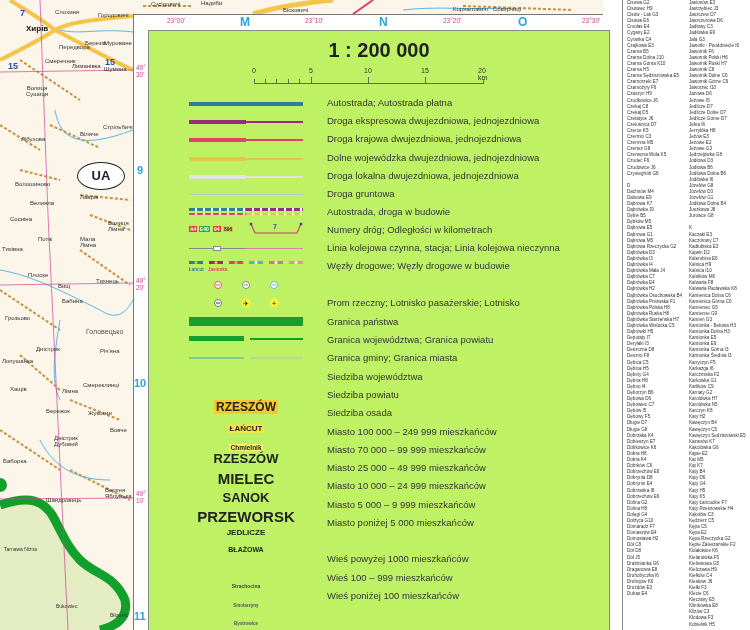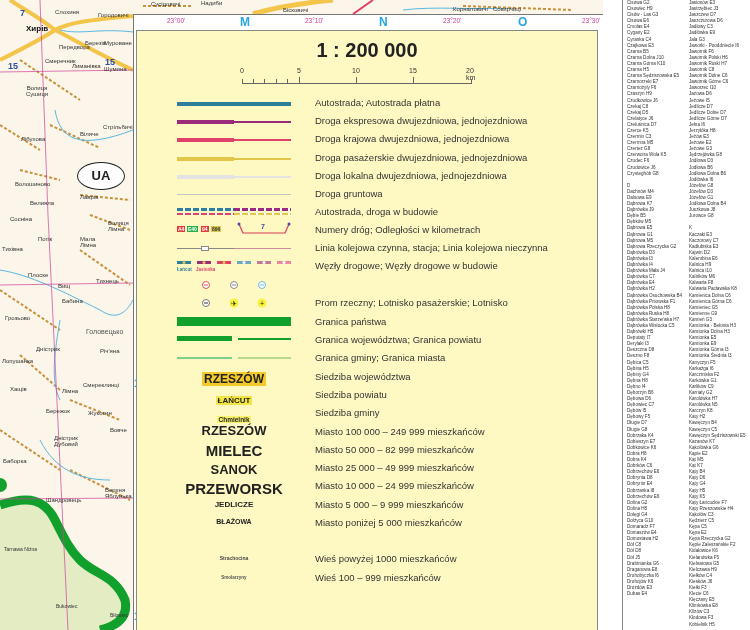--- a/index.html
+++ b/index.html
@@ -6,31 +6,31 @@
   body{width:750px;height:630px;overflow:hidden;background:#fff;position:relative;font-family:"Liberation Sans",sans-serif;color:#222;}
   .map-left{position:absolute;left:0;top:0;width:133px;height:630px;background:#fbf5ea;overflow:hidden;border-right:1.5px solid #777;}
   .map-top{position:absolute;left:133px;top:0;width:470px;height:14px;background:#fbf5ea;overflow:hidden;border-bottom:1.5px solid #777;}
   .map-label{position:absolute;font-size:6px;color:#333;white-space:nowrap;}
   .map-label.city{font-size:8px;font-weight:bold;color:#111;}
   .road-num{position:absolute;font-size:9px;font-weight:bold;color:#2a4fa0;}
   .ua-badge{position:absolute;left:77px;top:162px;width:46px;height:26px;border:1.5px solid #222;border-radius:50%;background:#fff;font-weight:bold;font-size:13px;text-align:center;line-height:26px;}
   .coord{position:absolute;font-size:6.5px;color:#d0409a;line-height:7px;}
   .gridletter{position:absolute;font-size:12px;font-weight:bold;color:#29a6e0;}
   .gridnum{position:absolute;font-size:11px;font-weight:bold;color:#29a6e0;}
-  .legend{position:absolute;left:136px;top:30px;width:460px;height:600px;border:1.5px solid #888;border-bottom:none;background:#fef9c3;}
+  .legend{position:absolute;left:148px;top:30px;width:460px;height:600px;border:1.5px solid #888;border-bottom:none;background:#bef264;}
   .scale-title{position:absolute;left:0;width:100%;top:8px;text-align:center;font-size:20px;font-weight:bold;color:#222;}
   .scalebar{position:absolute;left:105px;top:36px;width:230px;height:20px;}
   .scalebar .tick-label{position:absolute;top:0;font-size:7px;color:#333;}
   .scalebar .bar{position:absolute;left:0;top:12px;width:220px;height:4px;border:1px solid #666;border-top:none;}
   .scalebar .minor{position:absolute;top:12px;width:1px;height:4px;background:#666;}
   .row{position:absolute;left:0;width:100%;height:18px;}
   .row .sym{position:absolute;left:40px;width:114px;height:18px;}
   .row .txt{position:absolute;left:178px;top:3px;font-size:9.5px;color:#333;white-space:nowrap;}
   .line{position:absolute;top:8px;height:3px;}
-  .place{position:absolute;left:40px;width:114px;text-align:center;font-weight:bold;color:#222;}
+  .place{position:absolute;left:40px;width:114px;text-align:center;font-weight:bold;color:#222;margin-top:28px;}
   .index{position:absolute;left:622px;top:0;width:128px;height:630px;border-left:1.5px solid #888;background:#fff;overflow:hidden;}
   .idx-col{position:absolute;top:0;font-size:4.6px;line-height:6.1px;color:#333;white-space:nowrap;}
 </style>
 </head>
 <body>
 
 <div class="map-left">
   <svg width="133" height="630" style="position:absolute;left:0;top:0">
 
     <path d="M0,505 C30,495 45,500 55,520 C65,540 70,550 80,560 C95,575 115,575 125,600 C128,615 120,625 100,630 L0,630 Z" fill="#e4ecc4"></path>
@@ -192,21 +192,21 @@
         <div class="line" style="left:0;width:57px;height:4px;background:#e0416a"></div>
         <div class="line" style="left:57px;width:57px;height:2px;top:9px;background:#e0416a"></div>
       </div>
     <span class="txt">Droga krajowa dwujezdniowa, jednojezdniowa</span>
   </div>
   <div class="row" style="top:118px">
     <div class="sym">
         <div class="line" style="left:0;width:57px;height:4px;background:#e3c54a"></div>
         <div class="line" style="left:57px;width:57px;height:2px;top:9px;background:#e3c54a"></div>
       </div>
-    <span class="txt">Droga pasażerskie dwujezdniowa, jednojezdniowa</span>
+    <span class="txt">Dolne wojewódzka dwujezdniowa, jednojezdniowa</span>
   </div>
   <div class="row" style="top:136px">
     <div class="sym">
         <div class="line" style="left:0;width:57px;height:4px;background:#e3e3e3"></div>
         <div class="line" style="left:57px;width:57px;height:2px;top:9px;background:#e3e3e3"></div>
       </div>
     <span class="txt">Droga lokalna dwujezdniowa, jednojezdniowa</span>
   </div>
   <div class="row" style="top:154px">
     <div class="sym">
@@ -316,29 +316,29 @@
   <div class="row" style="top:337px">
     <span class="place" style="top:1px"><span style="background:#f4c92b;font-size:12px;padding:0 2px">RZESZÓW</span></span>
     <span class="txt">Siedziba województwa</span>
   </div>
   <div class="row" style="top:355px">
     <span class="place" style="top:3px"><span style="background:#f4e642;font-size:8px;padding:0 2px">ŁAŃCUT</span></span>
     <span class="txt">Siedziba powiatu</span>
   </div>
   <div class="row" style="top:373px">
     <span class="place" style="top:4px"><span style="background:#f7f26a;font-size:6.5px;padding:0 1px">Chmielnik</span></span>
-    <span class="txt">Siedziba gminy</span>
+    <span class="txt">Siedziba osada</span>
   </div>
   <div class="row" style="top:392px">
     <span class="place" style="top:0;font-size:13px">RZESZÓW</span>
     <span class="txt">Miasto 100 000 – 249 999 mieszkańców</span>
   </div>
   <div class="row" style="top:410px">
     <span class="place" style="top:1px;font-size:15px">MIELEC</span>
-    <span class="txt">Miasto 50 000 – 82 999 mieszkańców</span>
+    <span class="txt">Miasto 70 000 – 99 999 mieszkańców</span>
   </div>
   <div class="row" style="top:428px">
     <span class="place" style="top:3px;font-size:13px">SANOK</span>
     <span class="txt">Miasto 25 000 – 49 999 mieszkańców</span>
   </div>
   <div class="row" style="top:446px">
     <span class="place" style="top:3px;font-size:15px">PRZEWORSK</span>
     <span class="txt">Miasto 10 000 – 24 999 mieszkańców</span>
   </div>
   <div class="row" style="top:465px">
@@ -349,20 +349,24 @@
     <span class="place" style="top:4px;font-size:7px">BŁAŻOWA</span>
     <span class="txt">Miasto poniżej 5 000 mieszkańców</span>
   </div>
   <div class="row" style="top:519px">
     <span class="place" style="top:5px;font-size:5px;color:#444">Strachocina</span>
     <span class="txt">Wieś powyżej 1000 mieszkańców</span>
   </div>
   <div class="row" style="top:538px">
     <span class="place" style="top:6px;font-size:4.5px;color:#555">Smolarzyny</span>
     <span class="txt">Wieś  100 – 999 mieszkańców</span>
+  </div>
+  <div class="row" style="top:556px">
+    <span class="place" style="top:6px;font-size:4.5px;color:#555">Bystrowice</span>
+    <span class="txt">Wieś  poniżej 100 mieszkańców</span>
   </div>
 </div>
 
 <div class="index">
   <div class="idx-col" id="idx1" style="left:4px">
       <div>Cisowa G2</div>
       <div>Cisowiec H9</div>
       <div>Cisów - Las G3</div>
       <div>Cisowa E6</div>
       <div>Cmolas E4</div>

